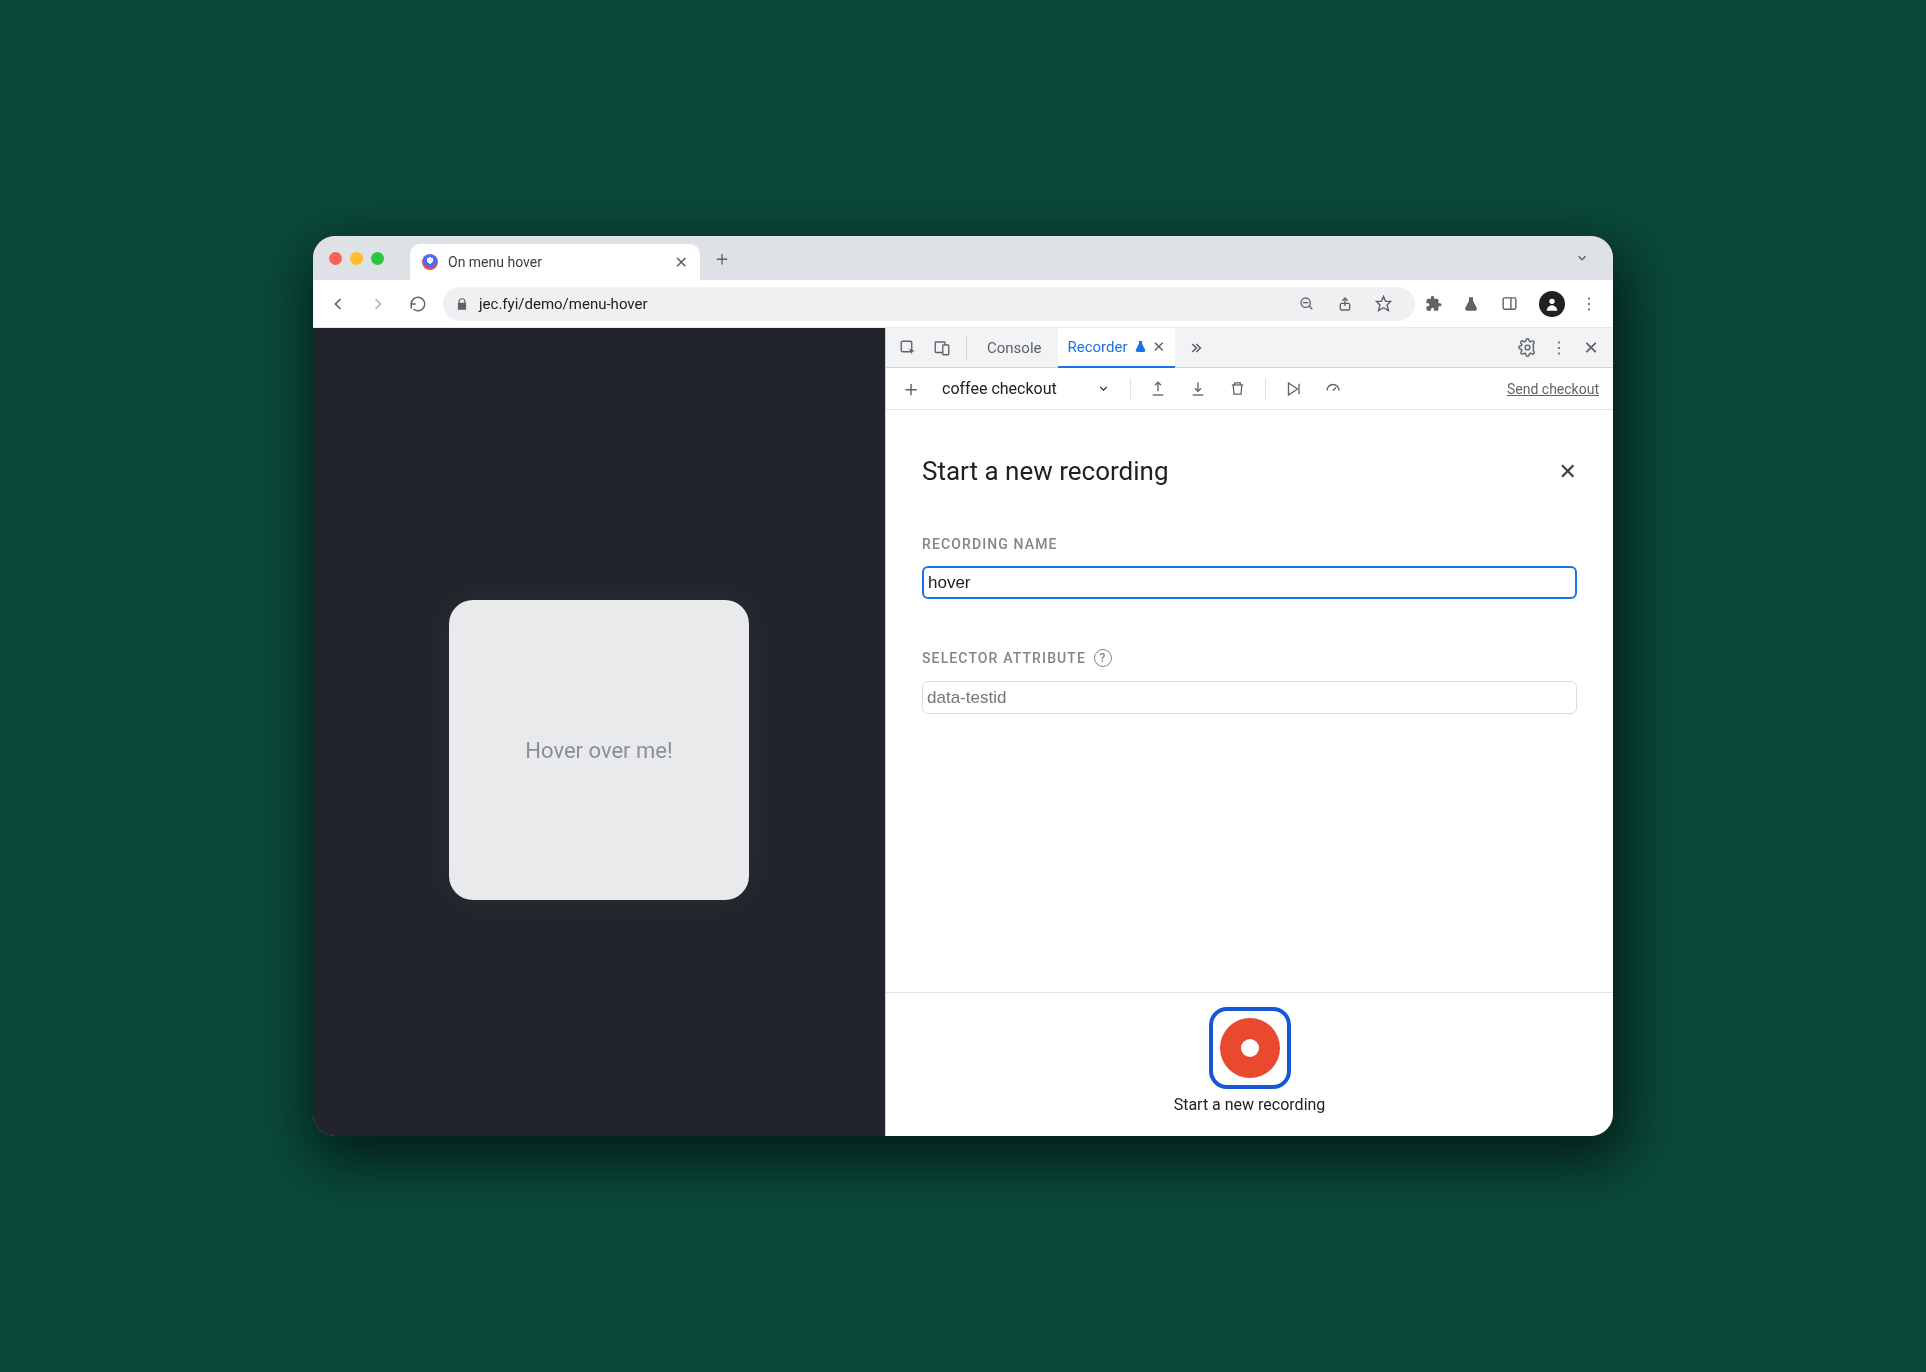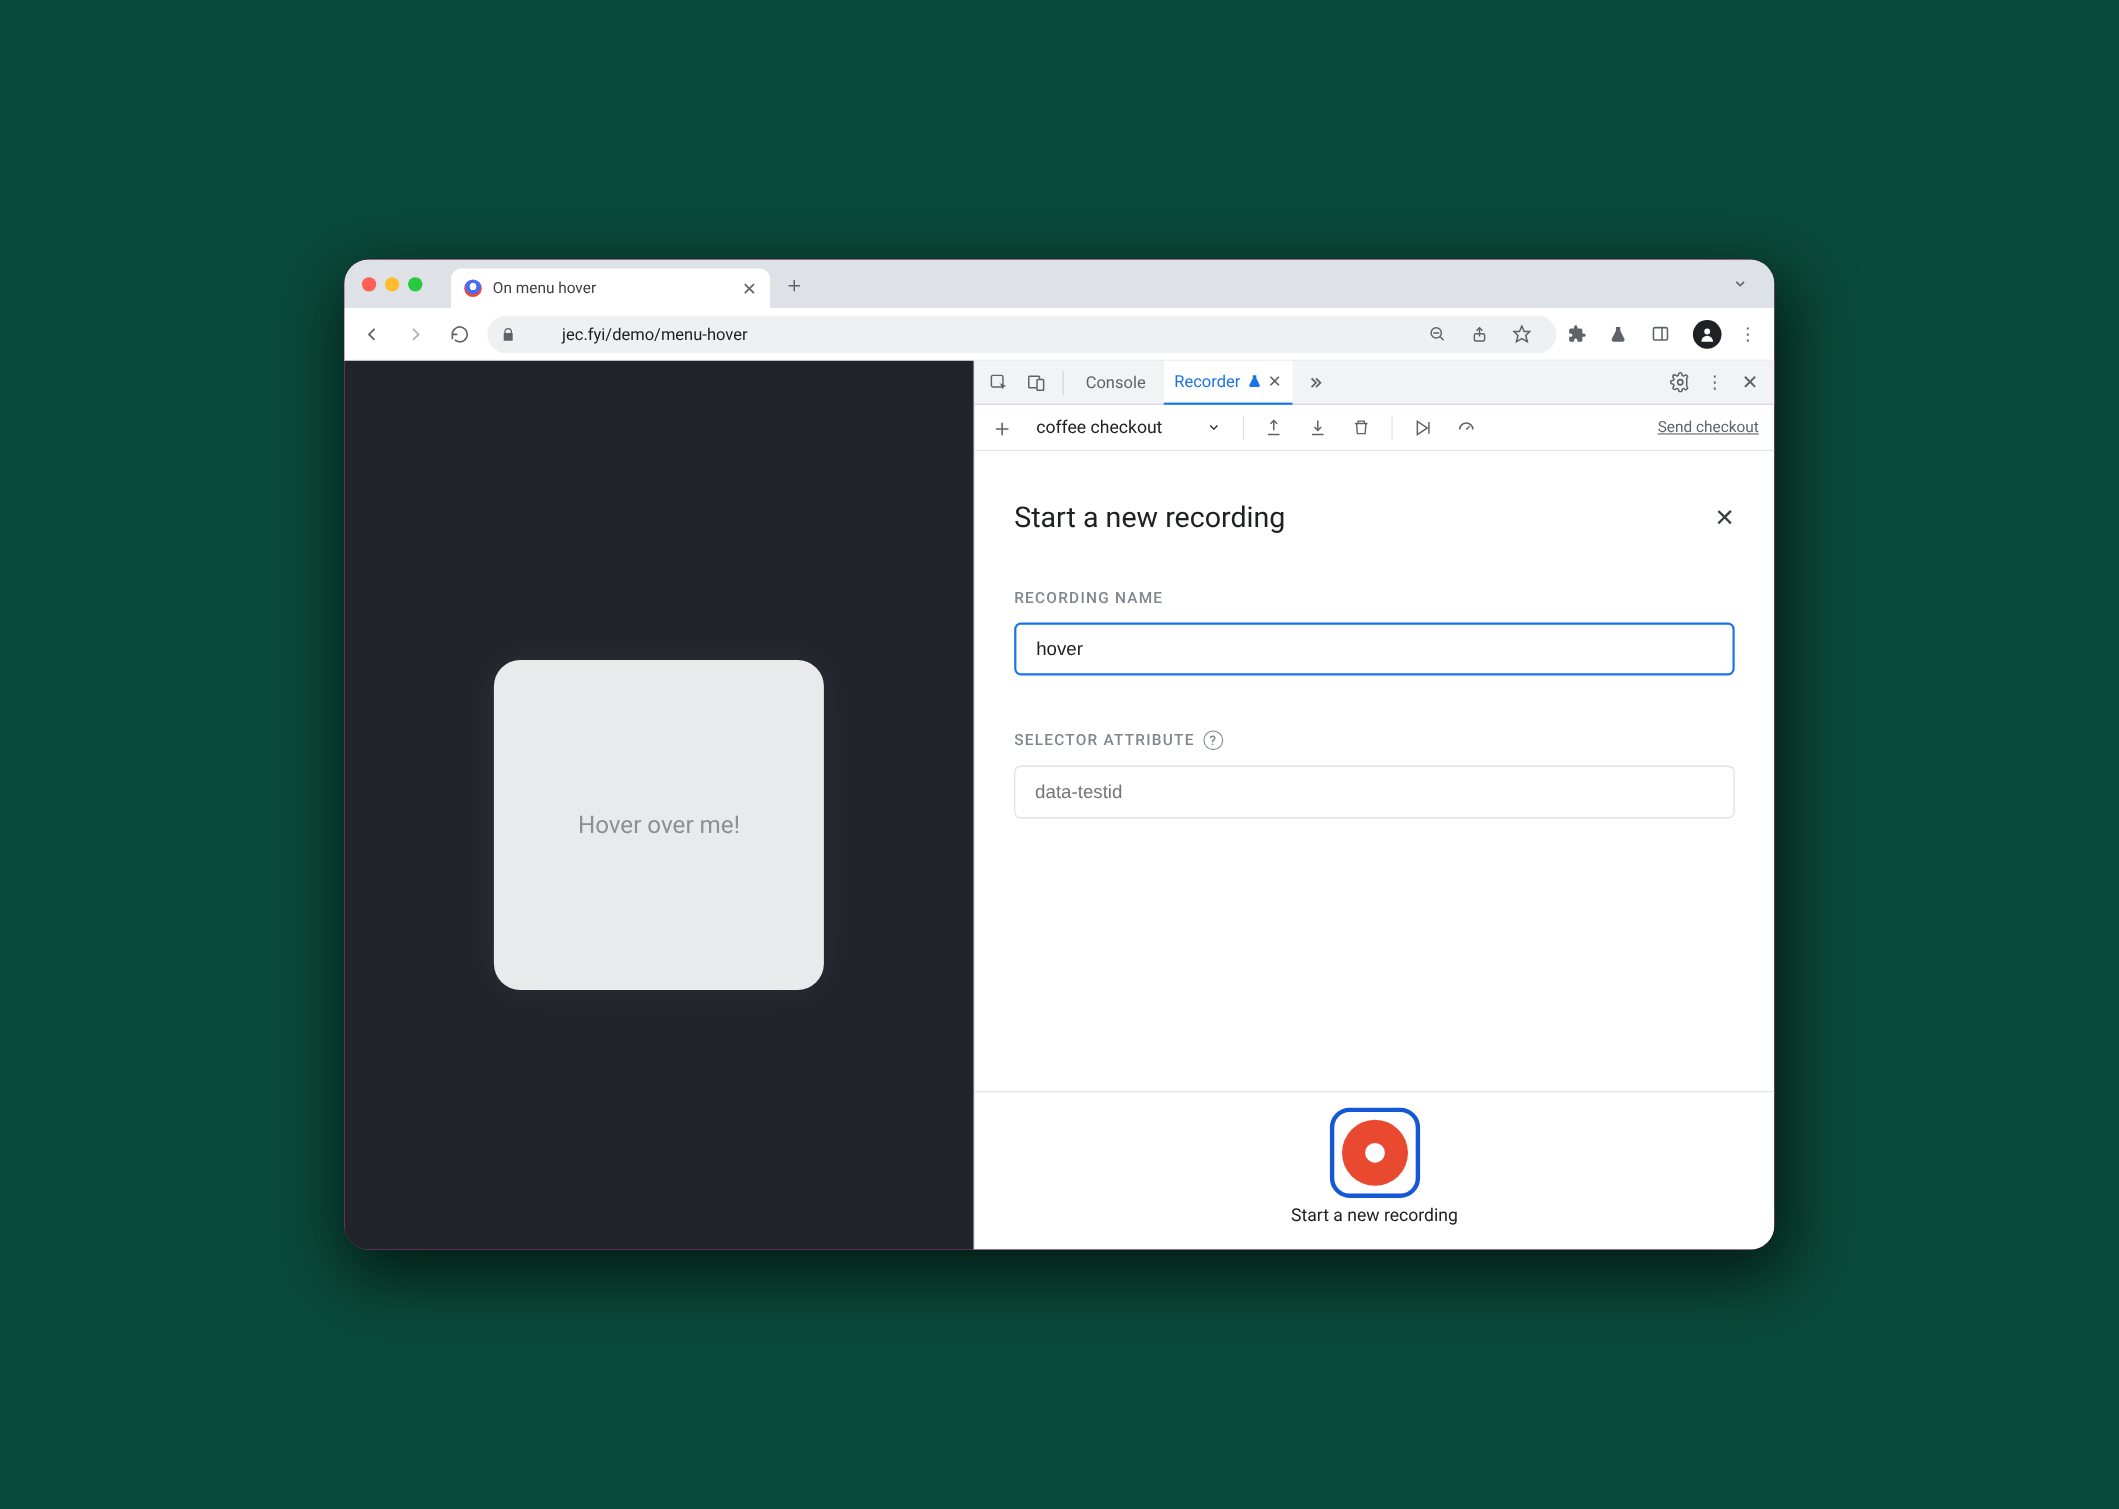--- a/index.html
+++ b/index.html
@@ -104,21 +104,21 @@
     background:#eef0f2;
     border-radius: 17px;
     display:flex;
     align-items:center;
     padding: 0 12px;
     gap:10px;
     color:#5f6368;
     font-size:15px;
   }
   .omnibox .lock { color:#5f6368; }
-  .omnibox .url { color:#202124;margin-left:32px; }
+  .omnibox .url { color:#202124; }
   .omnibox .spacer { flex:1; }
   .tool-icn { width:28px; text-align:center; color:#5f6368; cursor:pointer; }
   .avatar { width:26px;height:26px;border-radius:50%;background:#202124;color:#fff;display:flex;align-items:center;justify-content:center; }
   svg { display:block; }
 
   
   .content { flex:1; display:flex; min-height:0; }
 
   
   .page {
@@ -192,23 +192,23 @@
   .feedback { font-size:14px; text-decoration:underline; color:#5f6368; cursor:pointer; }
 
   .panel-scroll { flex:1; overflow:auto; }
   .panel { padding: 46px 36px 20px 36px; }
   .panel-head { display:flex; align-items:center; justify-content:space-between; }
   .panel-title { font-size:26px; color:#202124; }
   .panel-close { font-size:22px; color:#3c4043; cursor:pointer; }
 
   .field-label { margin-top:50px; font-size:14px; letter-spacing:.08em; color:#80868b; font-weight:500; display:flex; align-items:center; gap:8px; }
   .input {
-    margin-top:14px; width:100%; height:48px;
+    margin-top:14px; width:100%; height:33px;
     border:2px solid #1a73e8; border-radius:6px;
-    padding:0 18px; font-size:17px; color:#202124;
+    padding:0 4px; font-size:17px; color:#202124;
     outline:none;
   }
   .input.plain { border:1px solid #dadce0; color:#9aa0a6; }
   .help-icn { width:18px;height:18px;border:1.5px solid #80868b;border-radius:50%;display:flex;align-items:center;justify-content:center;font-size:12px;}
 
   .panel-footer {
     border-top:1px solid #e0e2e5;
     padding: 14px 0 22px 0;
     display:flex; flex-direction:column; align-items:center; gap:6px;
   }

